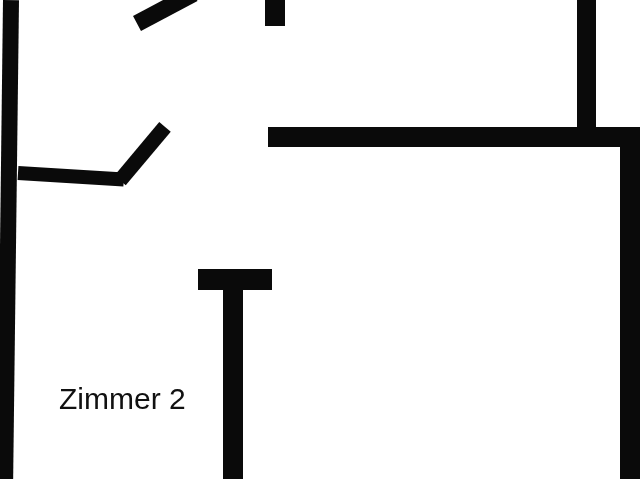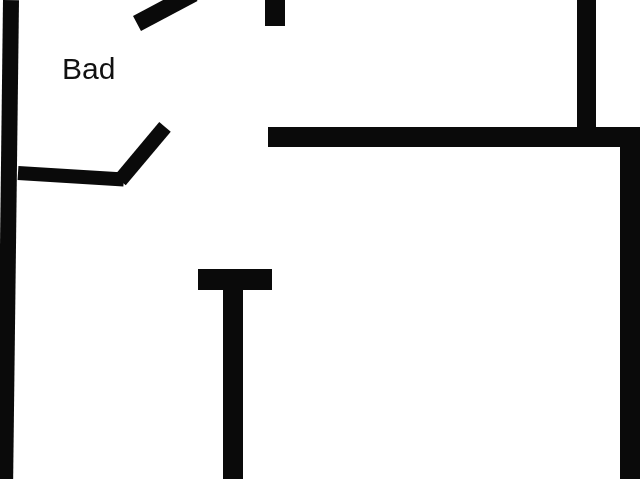--- a/index.html
+++ b/index.html
@@ -89,17 +89,17 @@
   <div class="wall wall-horizontal-main"></div>
   <div class="wall wall-right-lower"></div>
   <div class="wall wall-bad-inner"></div>
 
   <div class="wall door-swing-bad"></div>
   <div class="wall door-swing-hall"></div>
 
   <div class="wall wall-t-cap"></div>
   <div class="wall wall-t-stem"></div>
 
-  <div class="room-label label-bad">Bad</div>
 
 
+  <div class="room-label label-zimmer2">Zimmer 2</div>
 
 </div>
 
 </body></html>

